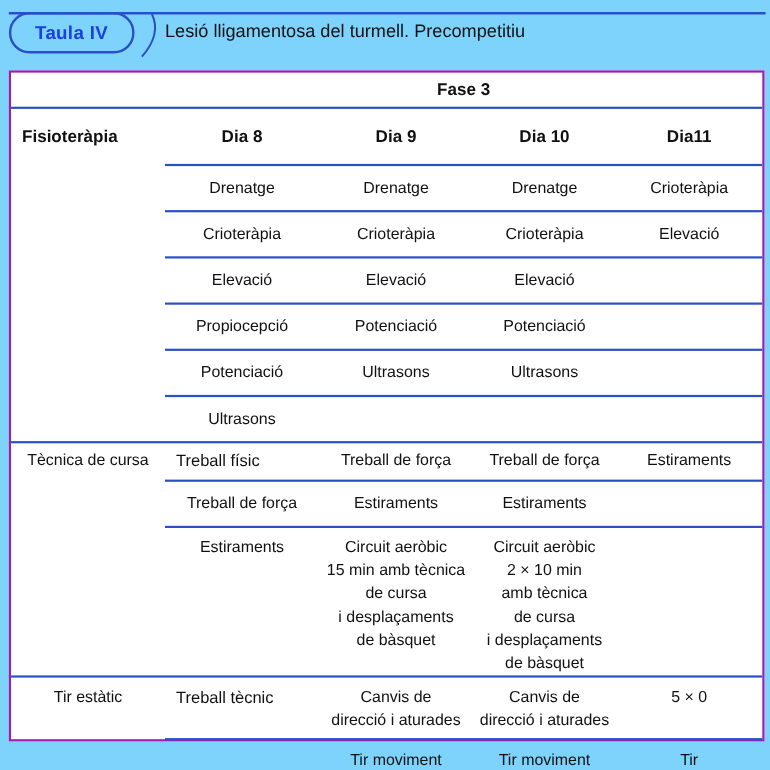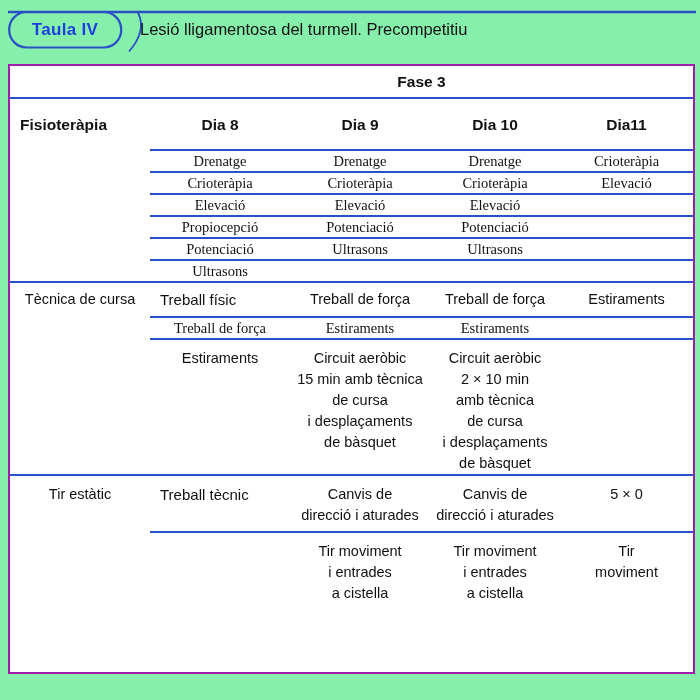--- a/index.html
+++ b/index.html
@@ -1,27 +1,27 @@
 <!DOCTYPE html>
 <html><head>
 <meta charset="utf-8">
 <style>
   html,body{margin:0;padding:0;background:#ffffff;}
   .page{
-    position:relative;width:700px;height:700px;background:#86efac;overflow:hidden;
+    position:relative;width:700px;height:700px;background:#7dd3fc;overflow:hidden;
     font-family:"Liberation Sans","DejaVu Sans",sans-serif;color:#111111;
   }
   
   .hdr-svg{position:absolute;left:0;top:0;}
   .badge-label{
     position:absolute;left:9px;top:13px;width:112px;height:34px;line-height:34px;
     text-align:center;font-weight:bold;font-size:17px;color:#1d3ee0;letter-spacing:.3px;
   }
   .doc-title{
-    position:absolute;left:140px;top:17px;height:24px;line-height:24px;
+    position:absolute;left:150px;top:17px;height:24px;line-height:24px;
     font-size:16.5px;color:#111111;
   }
   
   .ttable{
     position:absolute;left:8px;top:64px;width:683px;height:606px;
     border:2px solid #a21caf;background:#ffffff;
   }
   .fase-row{height:31px;display:flex;align-items:center;}
   .fase-label{margin-left:140px;width:543px;text-align:center;font-weight:bold;font-size:15.5px;}
   .dvf{height:2px;background:#2a50c8;}
@@ -29,21 +29,21 @@
   .trow{display:flex;}
   .mid{align-items:center;}
   .top .c{padding-top:8px;}
   .c{box-sizing:border-box;text-align:center;white-space:pre-line;font-size:14.5px;line-height:21px;}
   .c1{width:140px;text-align:left;padding-left:10px;font-size:15px;}
   .c2{width:140px;}
   .c3{width:140px;}
   .c4{width:130px;text-align:center;}
   .c5{width:133px;}
   .b{font-weight:bold;font-size:15.5px;}
-  .h32{height:20px;font-family:Liberation Serif, serif;}
+  .h32{height:40px;}
   .h33{height:33px;}
   .h34{height:50px;}
   .h134{height:134px;}
   .h55{height:55px;}
   .h71{height:71px;}
 </style>
 </head>
 <body>
 
 <div class="page">

